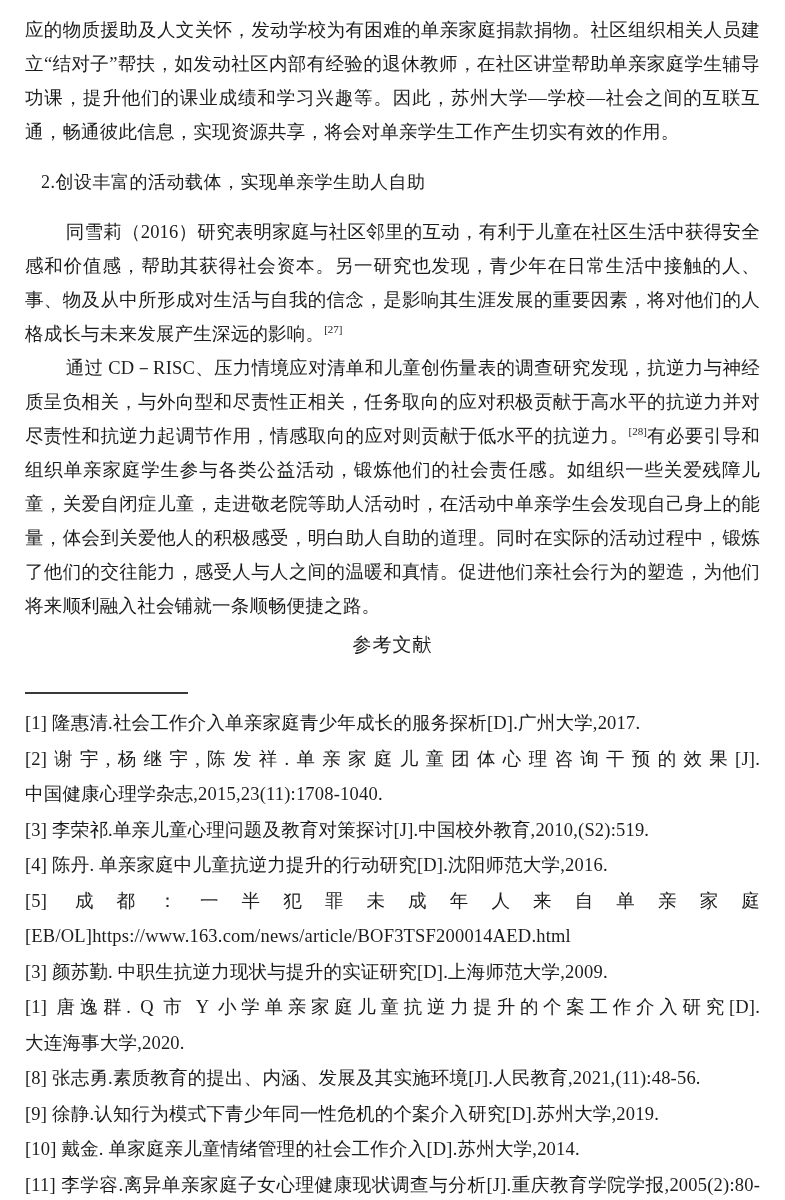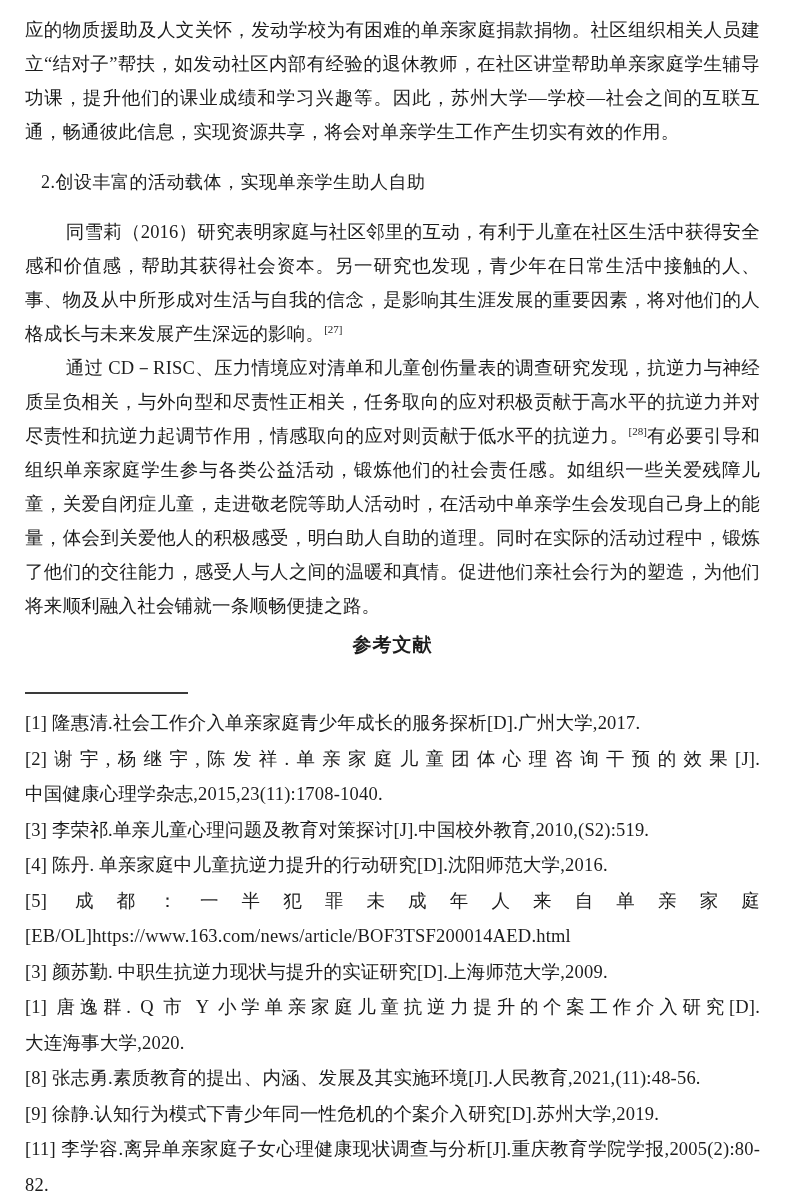--- a/index.html
+++ b/index.html
@@ -42,21 +42,21 @@
     font-size: 11px;
     line-height: 0;
     vertical-align: super;
     letter-spacing: 0;
   }
   .refs-title {
     margin: 5px 0 0 0;
     text-align: center;
     font-size: 19px;
     line-height: 34px;
-    font-weight: bold;
+    font-weight: normal;
     letter-spacing: 1px;
   }
   .footnote-separator {
     margin: 0;
     margin-top: 30px;
     width: 163px;
     height: 0;
     border: none;
     border-top: 2px solid #3a3a3a;
   }
@@ -93,16 +93,17 @@
   <div class="refs">
     <p class="ref-item">[1] 隆惠清.社会工作介入单亲家庭青少年成长的服务探析[D].广州大学,2017.</p>
     <p class="ref-item">[2]谢宇,杨继宇,陈发祥.单亲家庭儿童团体心理咨询干预的效果[J].中国健康心理学杂志,2015,23(11):1708-1040.</p>
     <p class="ref-item">[3] 李荣祁.单亲儿童心理问题及教育对策探讨[J].中国校外教育,2010,(S2):519.</p>
     <p class="ref-item">[4] 陈丹. 单亲家庭中儿童抗逆力提升的行动研究[D].沈阳师范大学,2016.</p>
     <p class="ref-item">[5] 成都：一半犯罪未成年人来自单亲家庭[EB/OL]https://www.163.com/news/article/BOF3TSF200014AED.html</p>
     <p class="ref-item">[3] 颜苏勤. 中职生抗逆力现状与提升的实证研究[D].上海师范大学,2009.</p>
     <p class="ref-item">[1] 唐逸群. Q 市 Y 小学单亲家庭儿童抗逆力提升的个案工作介入研究[D].大连海事大学,2020.</p>
     <p class="ref-item">[8] 张志勇.素质教育的提出、内涵、发展及其实施环境[J].人民教育,2021,(11):48-56.</p>
     <p class="ref-item">[9] 徐静.认知行为模式下青少年同一性危机的个案介入研究[D].苏州大学,2019.</p>
+    <p class="ref-item">[10] 戴金. 单家庭亲儿童情绪管理的社会工作介入[D].苏州大学,2014.</p>
     <p class="ref-item">[11] 李学容.离异单亲家庭子女心理健康现状调查与分析[J].重庆教育学院学报,2005(2):80-82.</p>
   </div>
 
 </div>
 
 </body></html>

